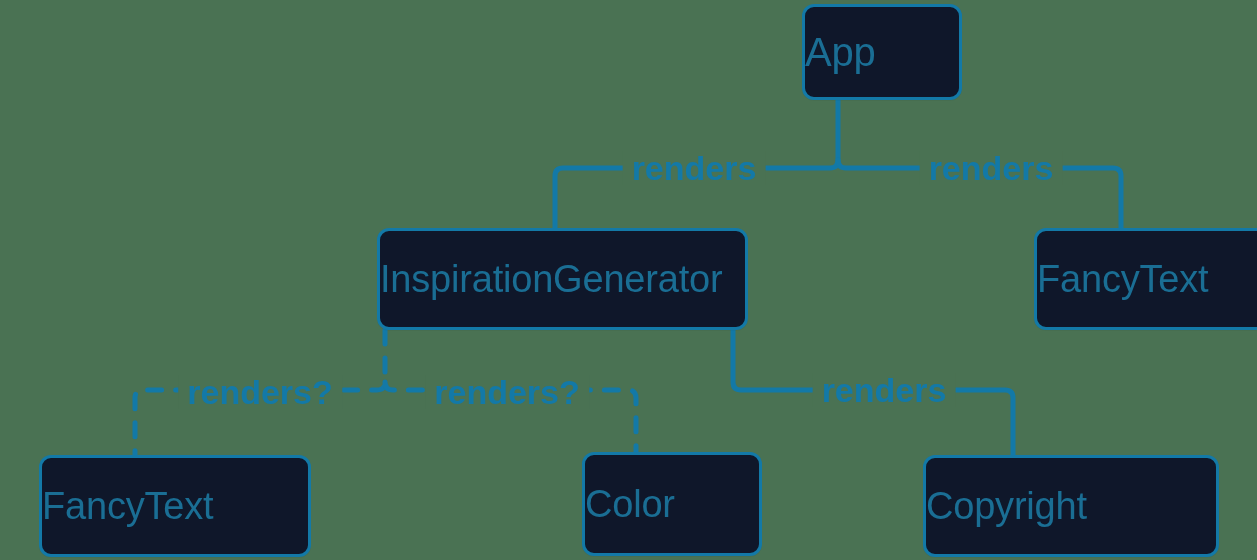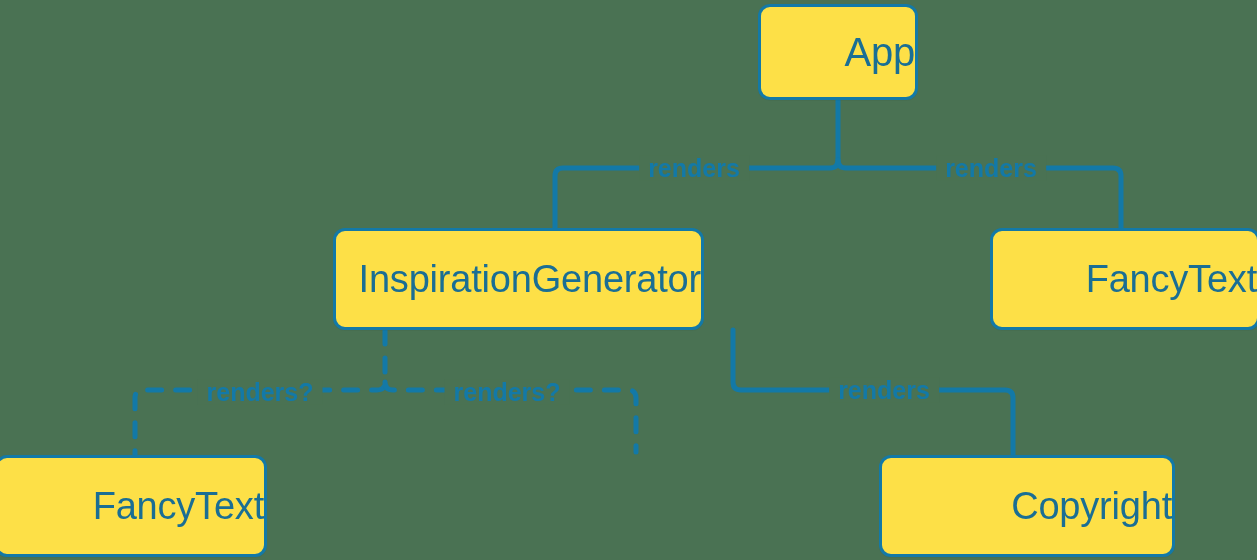--- a/index.html
+++ b/index.html
@@ -22,43 +22,44 @@
   #edge-layer {
     position: absolute;
     left: 0;
     top: 0;
     width: 1257px;
     height: 560px;
   }
   .node {
     position: absolute;
     box-sizing: border-box;
-    background: #fde047;
+    background: #0f172a;
     border: 3px solid #1379a7;
     border-radius: 12px;
     display: flex;
     align-items: center;
-    justify-content: flex-end;
+    justify-content: flex-start;
     color: #1a6e94;
     font-family: "Liberation Sans", sans-serif;
     font-weight: 400;
     letter-spacing: -0.2px;
     z-index: 3;
     box-shadow: 0 1px 0 rgba(0,0,0,0.03);
+    margin-left: 44px;
   }
   .node-label {
     white-space: nowrap;
     line-height: 1;
   }
   .edge-label {
     position: absolute;
     color: #1379a7;
     font-family: "Liberation Sans", sans-serif;
     font-weight: 700;
-    font-size: 25px;
+    font-size: 34px;
     line-height: 1;
     white-space: nowrap;
     z-index: 4;
     transform: translate(-50%, -50%);
     background: #4a7253;
     padding: 0 9px;
     text-align: center;
   }
 </style>
 </head>
@@ -98,18 +99,21 @@
   </div>
 
   <div class="node" style="left:990px; top:228px; width:270px; height:102px;">
     <span class="node-label" style="font-size:38px;">FancyText</span>
   </div>
 
   <div class="node" style="left:-5px; top:455px; width:272px; height:102px;">
     <span class="node-label" style="font-size:38px;">FancyText</span>
   </div>
 
+  <div class="node" style="left:538px; top:452px; width:180px; height:104px;">
+    <span class="node-label" style="font-size:38px;">Color</span>
+  </div>
 
   <div class="node" style="left:879px; top:455px; width:296px; height:102px;">
     <span class="node-label" style="font-size:38px;">Copyright</span>
   </div>
 
 </div>
 
 </body></html>

